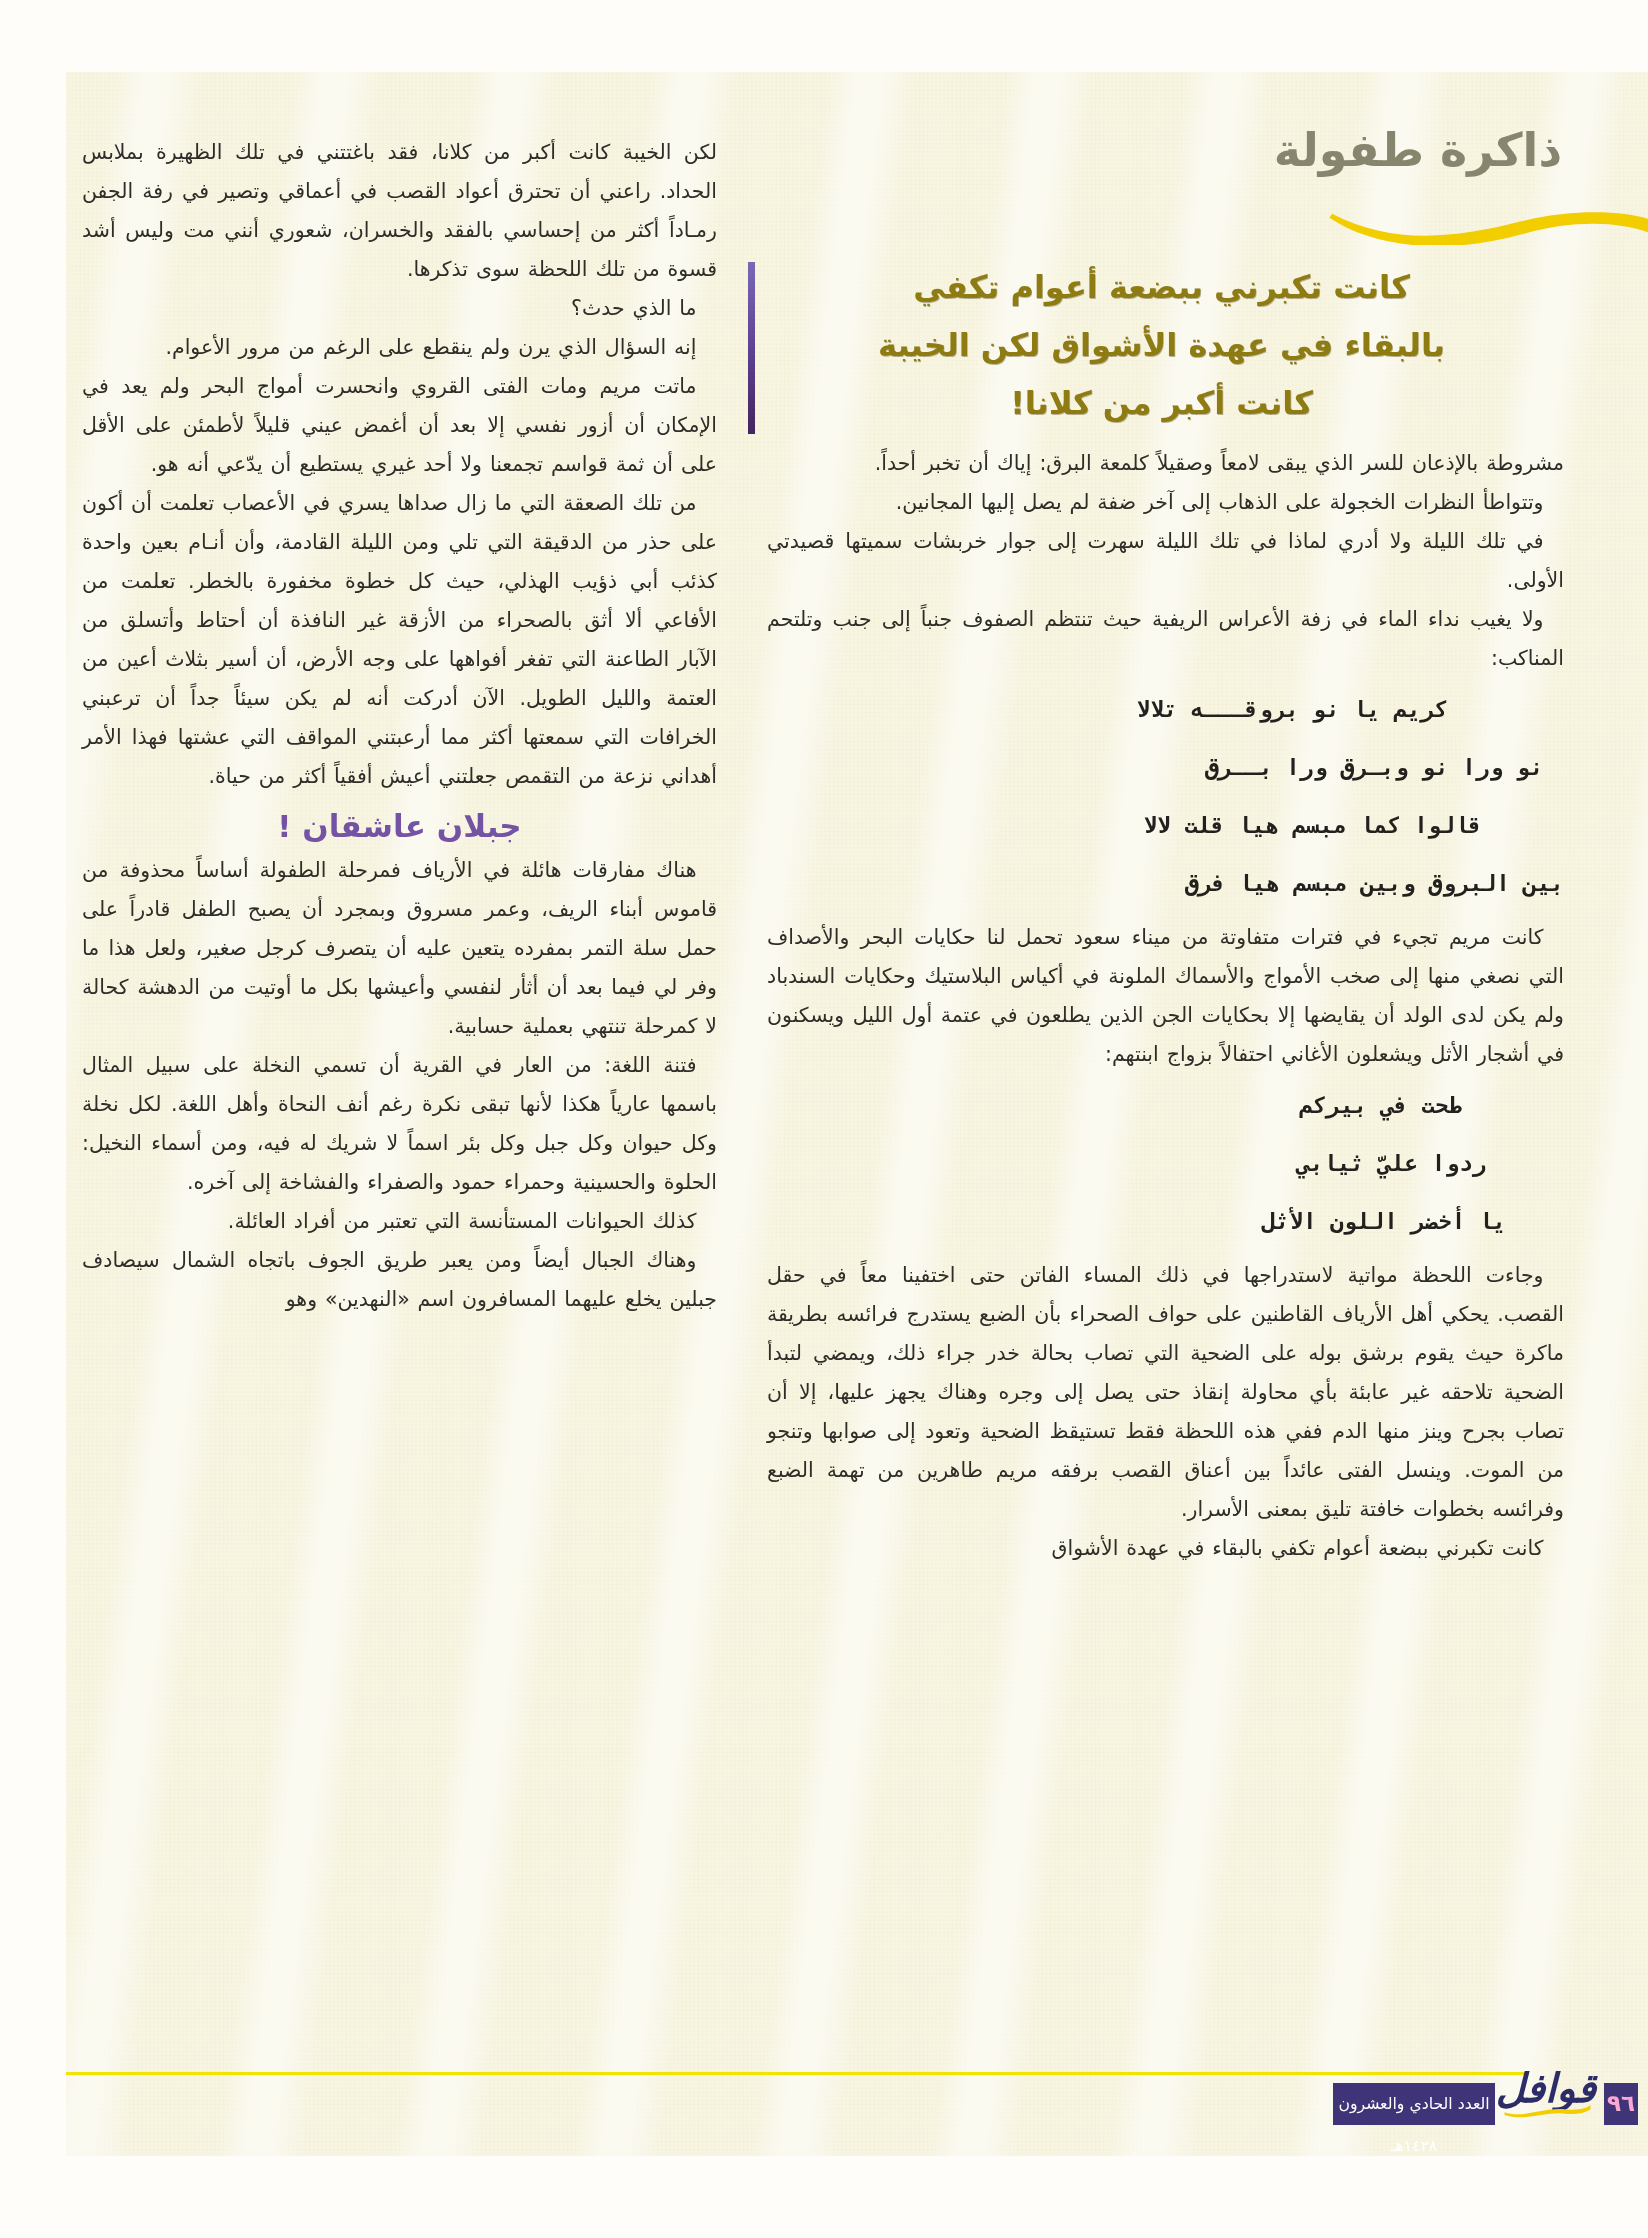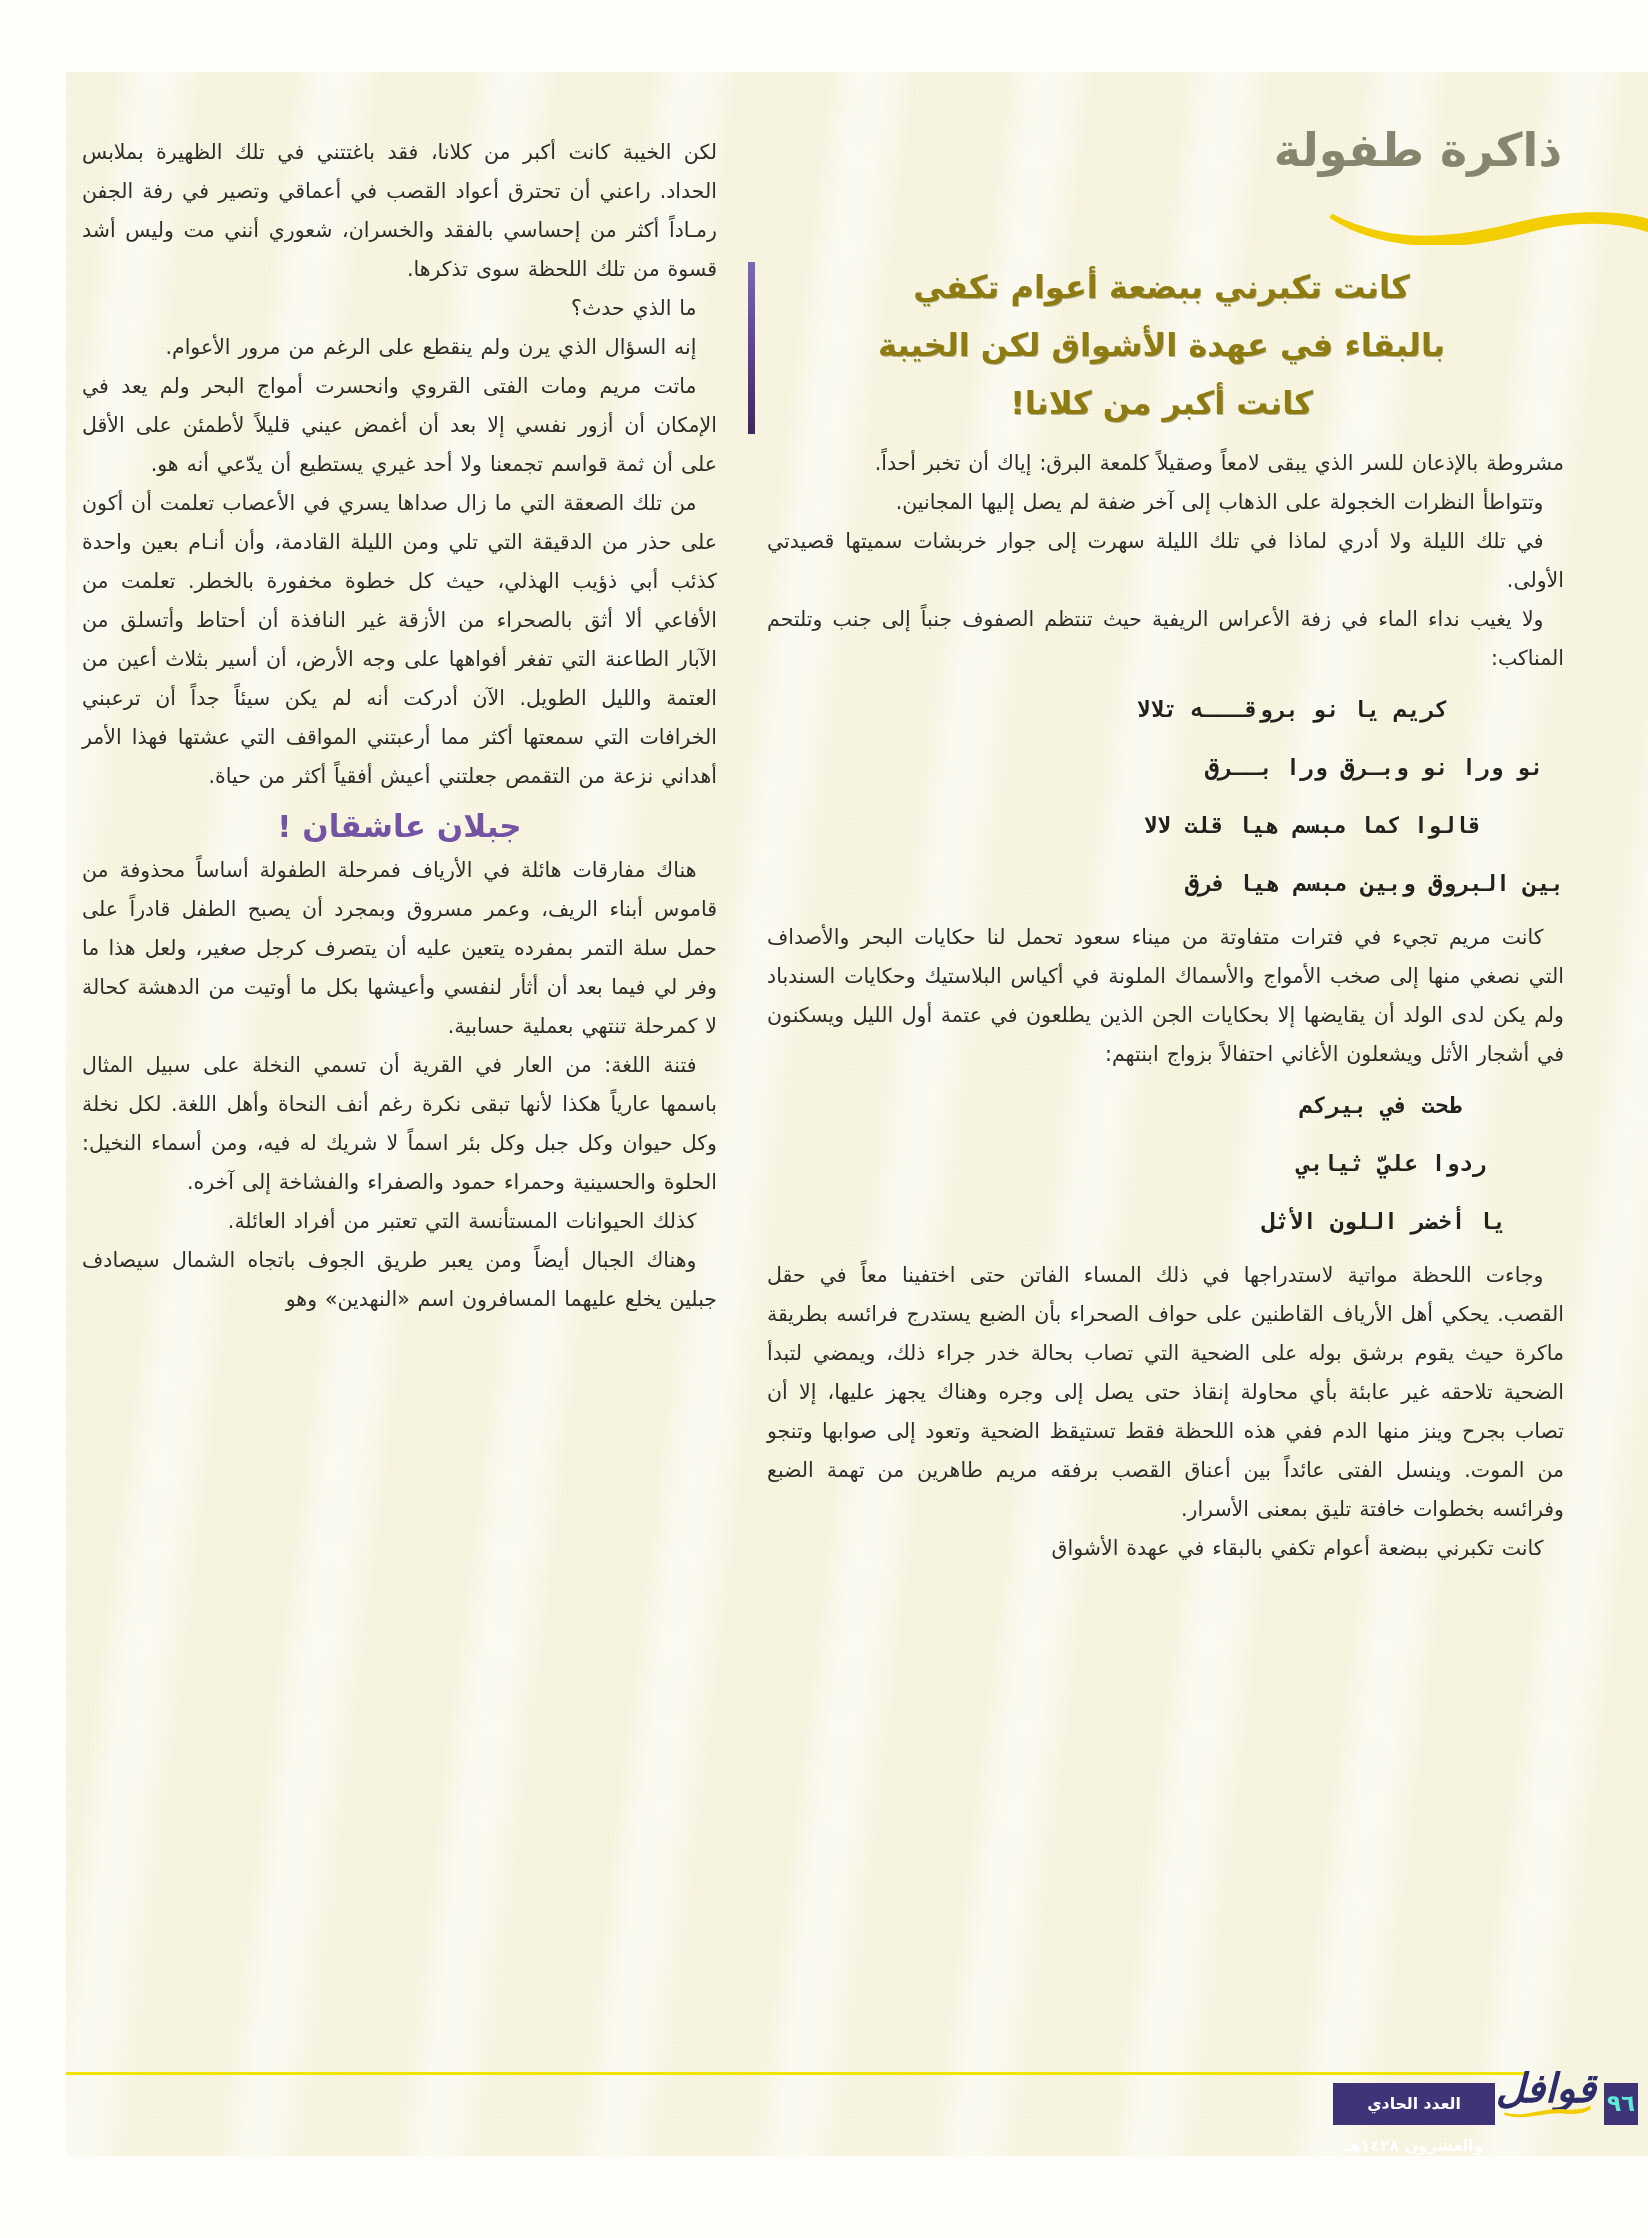--- a/index.html
+++ b/index.html
@@ -59,25 +59,25 @@
     font-size:31px;font-weight:bold;color:#7553a4;
   }
   
   .footer-rule{
     position:absolute;left:0;top:2000px;width:1463px;height:2.7px;
     background:#f0e400;
   }
   .issue-badge{
     position:absolute;top:2011px;right:154px;width:162px;height:42px;
     background:#3f3477;color:#ffffff;
-    font-size:15.7px;font-weight:bold;line-height:42px;text-align:center;
+    font-size:15.7px;font-weight:normal;line-height:42px;text-align:center;
   }
   .page-badge{
     position:absolute;top:2011px;right:11px;width:34px;height:42px;
-    background:#3f3477;color:#5eead4;
+    background:#3f3477;color:#f9a8d4;
     font-size:23px;font-weight:bold;line-height:41px;text-align:center;
   }
   .magazine-logo{
     position:absolute;top:1992px;right:53px;width:97px;height:68px;
     text-align:center;
   }
   .magazine-logo .logo-text{
     font-size:40px;font-weight:bold;color:#2c2c68;
     font-style:italic;display:block;line-height:48px;
   }

